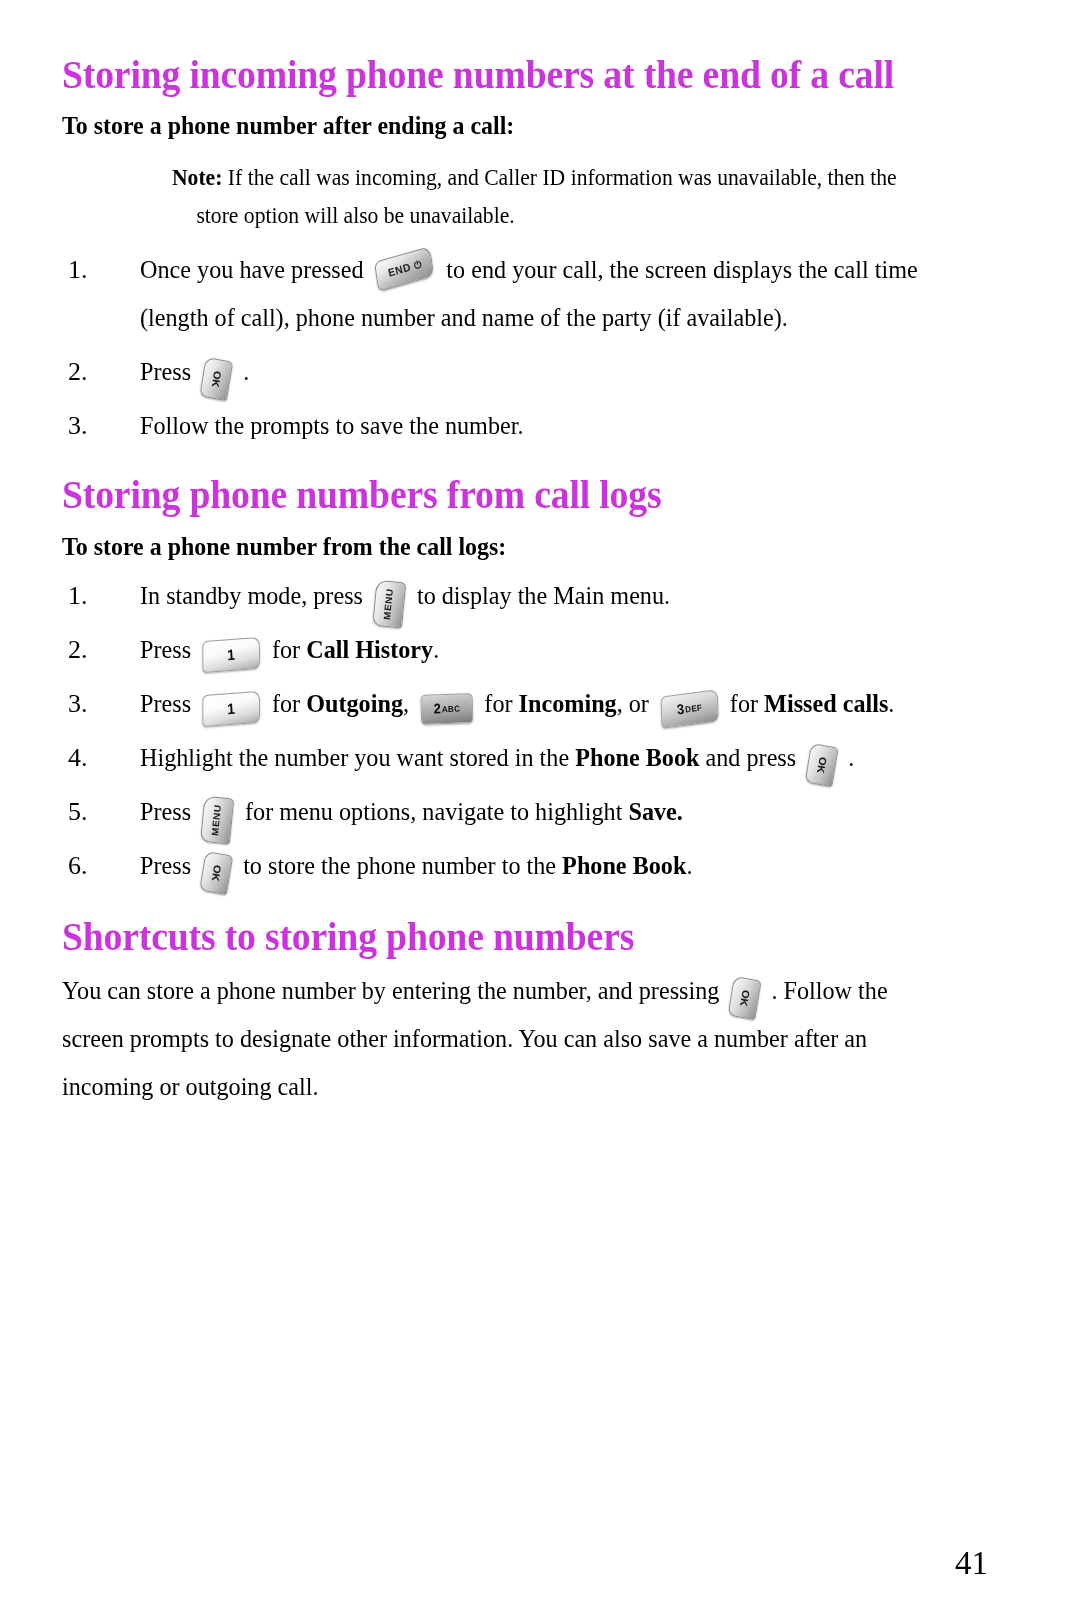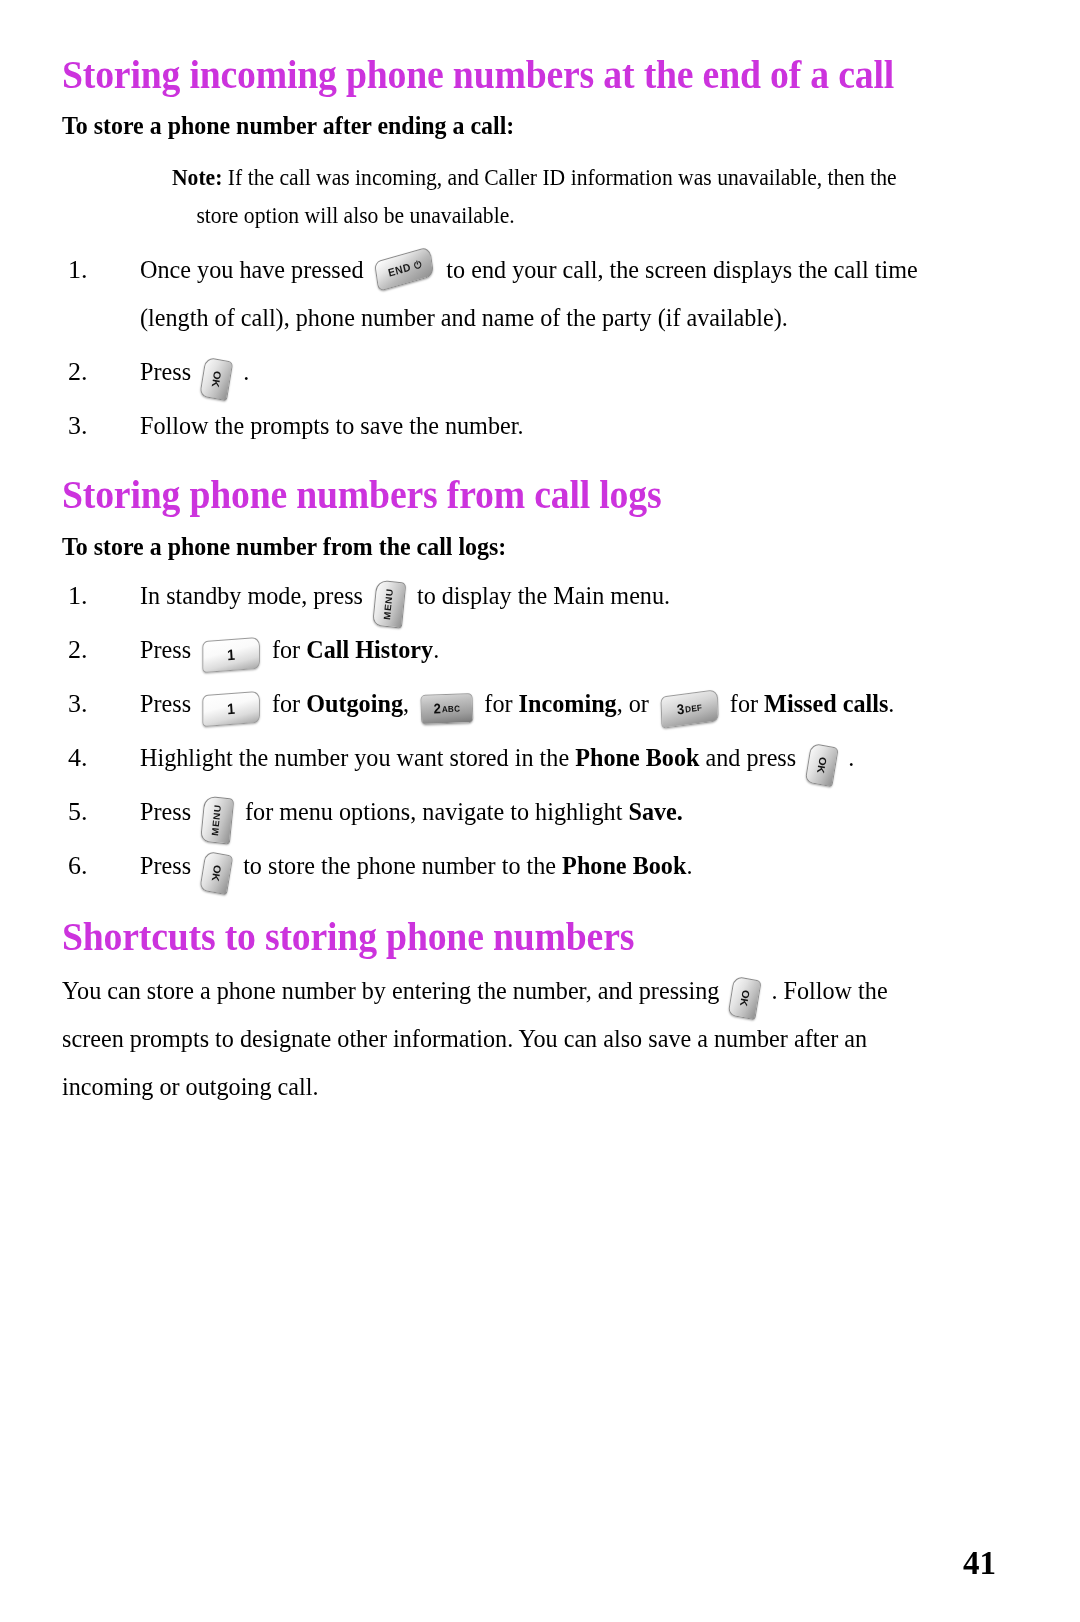--- a/index.html
+++ b/index.html
@@ -222,24 +222,24 @@
   }
   .key-num.light .lbl { transform: rotate(-4deg); font-size: 15px; }
   .key-num.mid   .lbl { transform: rotate(-7deg); font-size: 14px; }
   .key-num.dark  .lbl { transform: rotate(-2deg); font-size: 14px; }
   .key-num .lbl .d { font-size: 1em; }
   .key-num .lbl .s { font-size: .62em; letter-spacing: .3px; margin-left: 1px; }
 
   
   .page-number {
     position: absolute;
-    right: 84px;
+    right: 92px;
     bottom: 46px;
     font-size: 33px;
-    font-weight: bold;
+    font-weight: normal;
   }
 </style>
 </head>
 <body>
 
 <div class="page">
 
   <h1 class="section-title tight">Storing incoming phone numbers at the end of a call</h1>
 
   <h2 class="sub-title">To store a phone number after ending a call:</h2>

